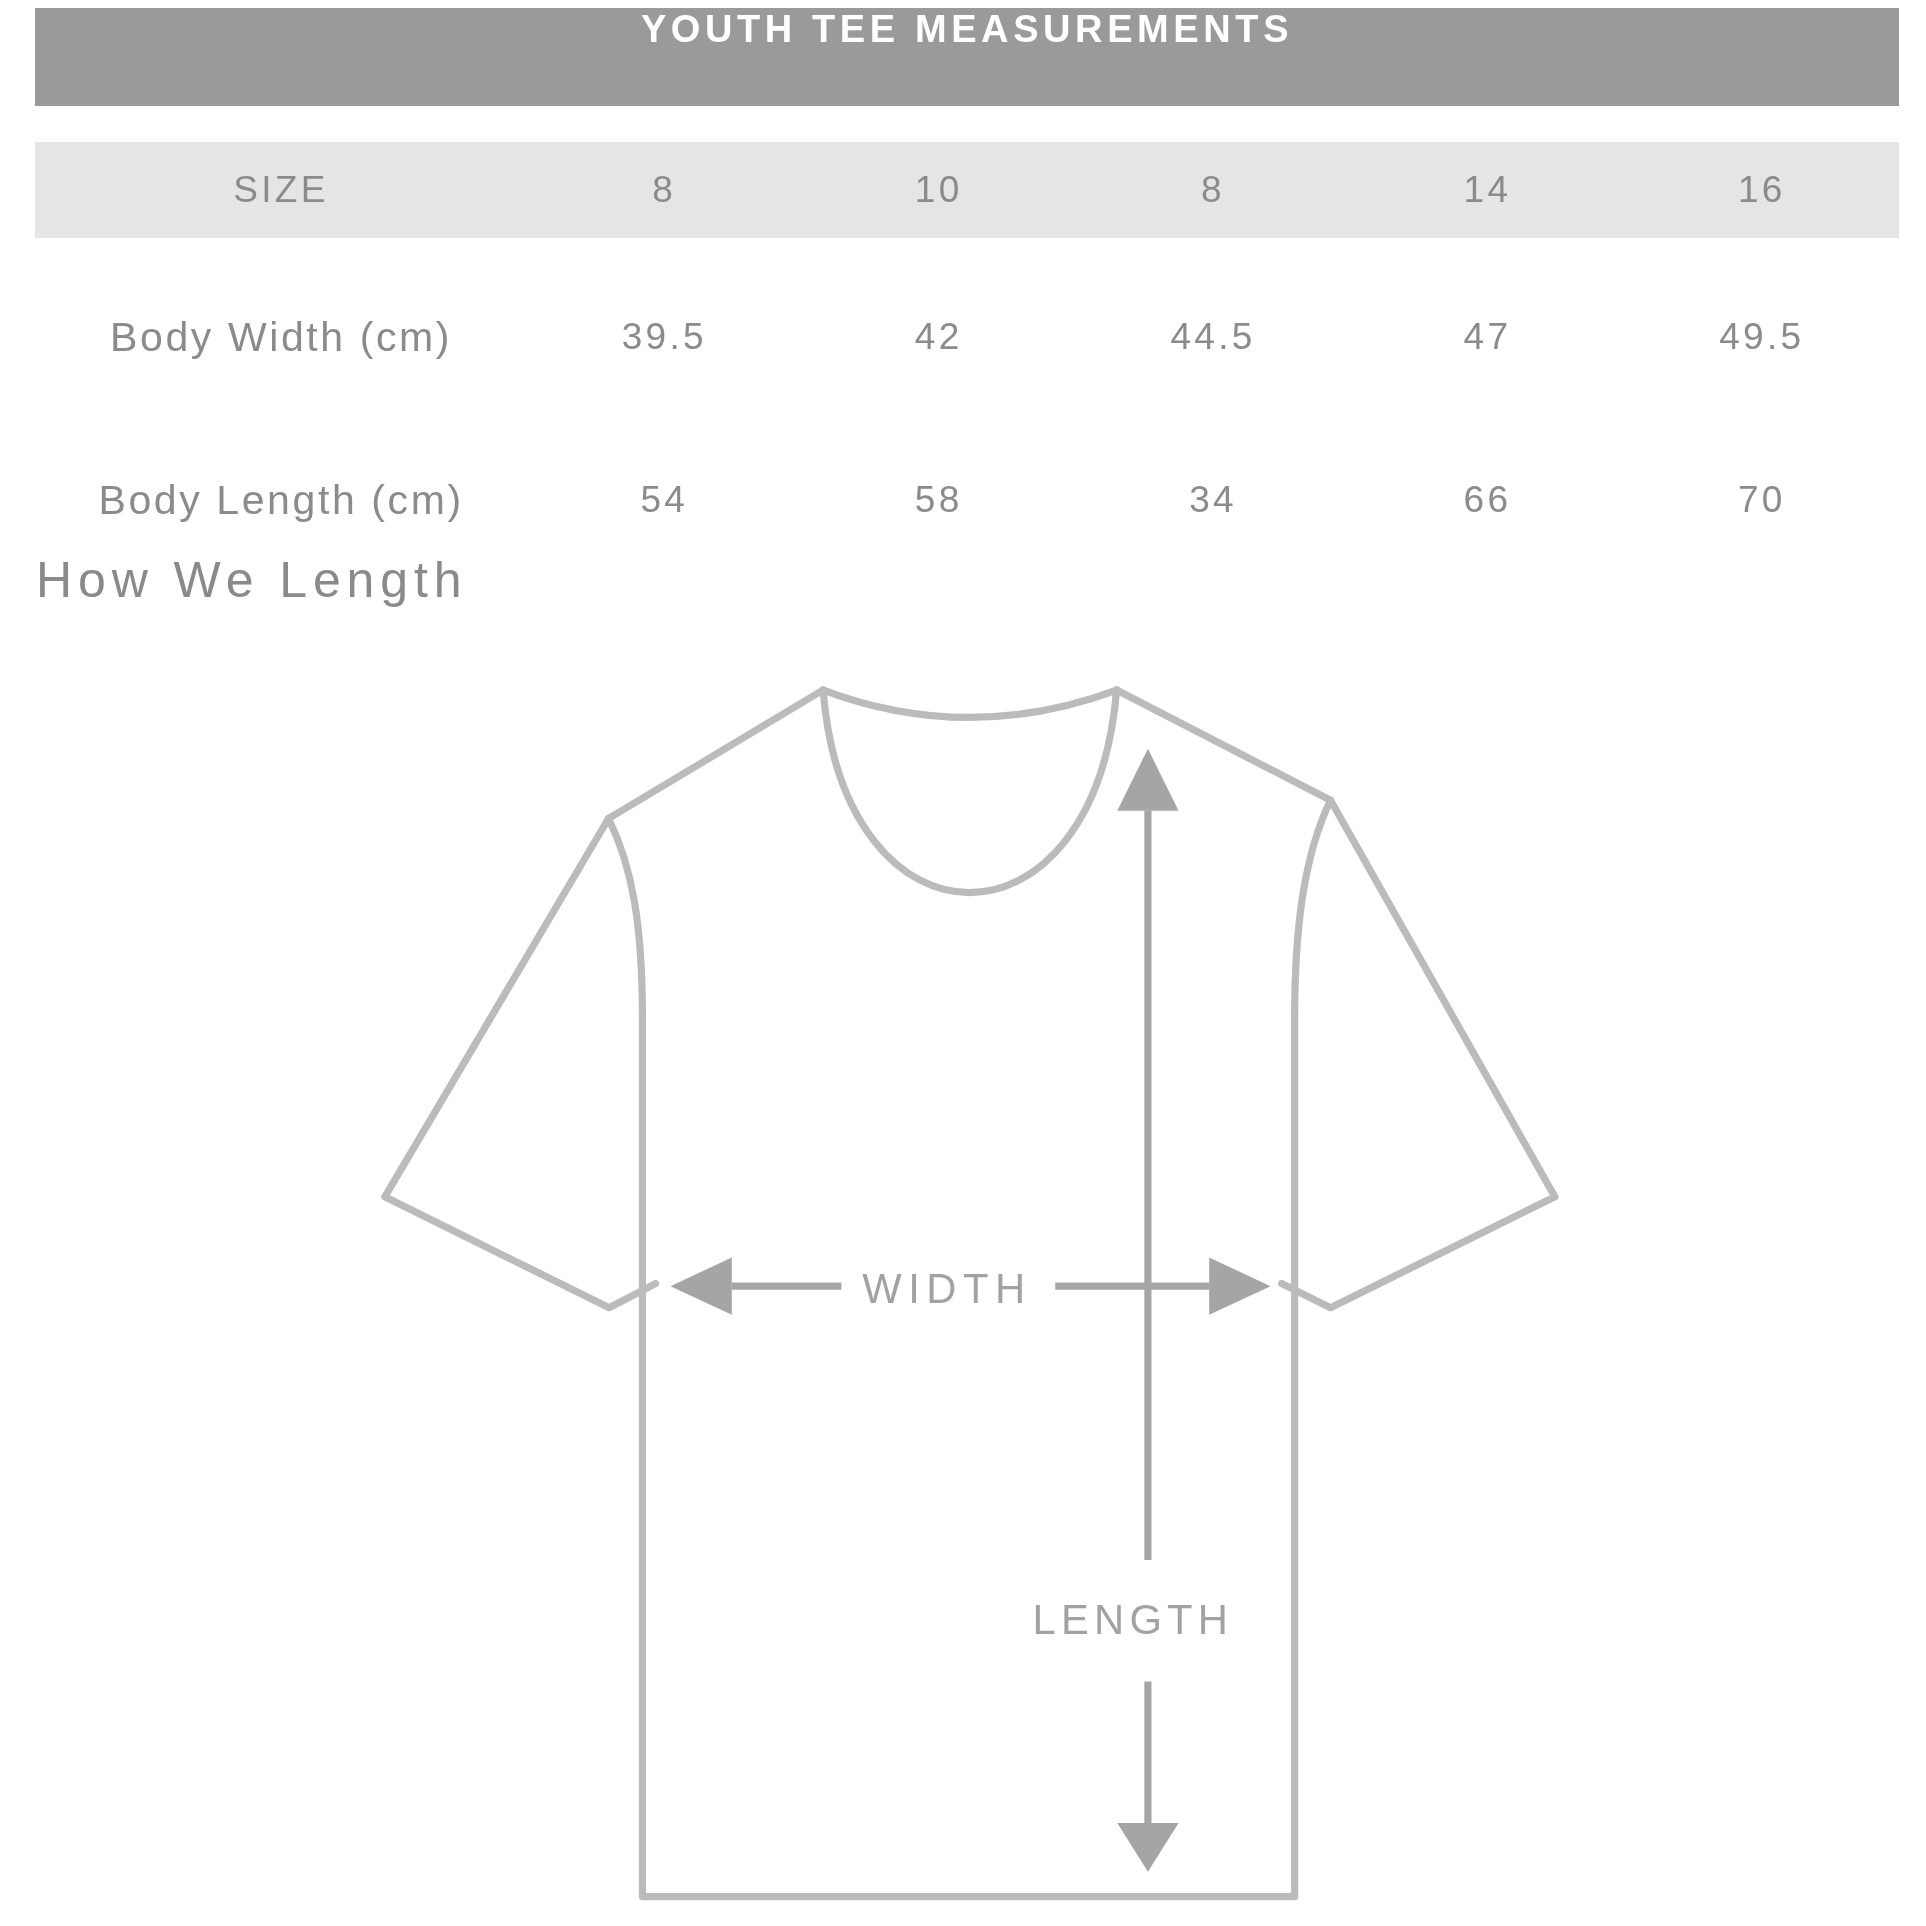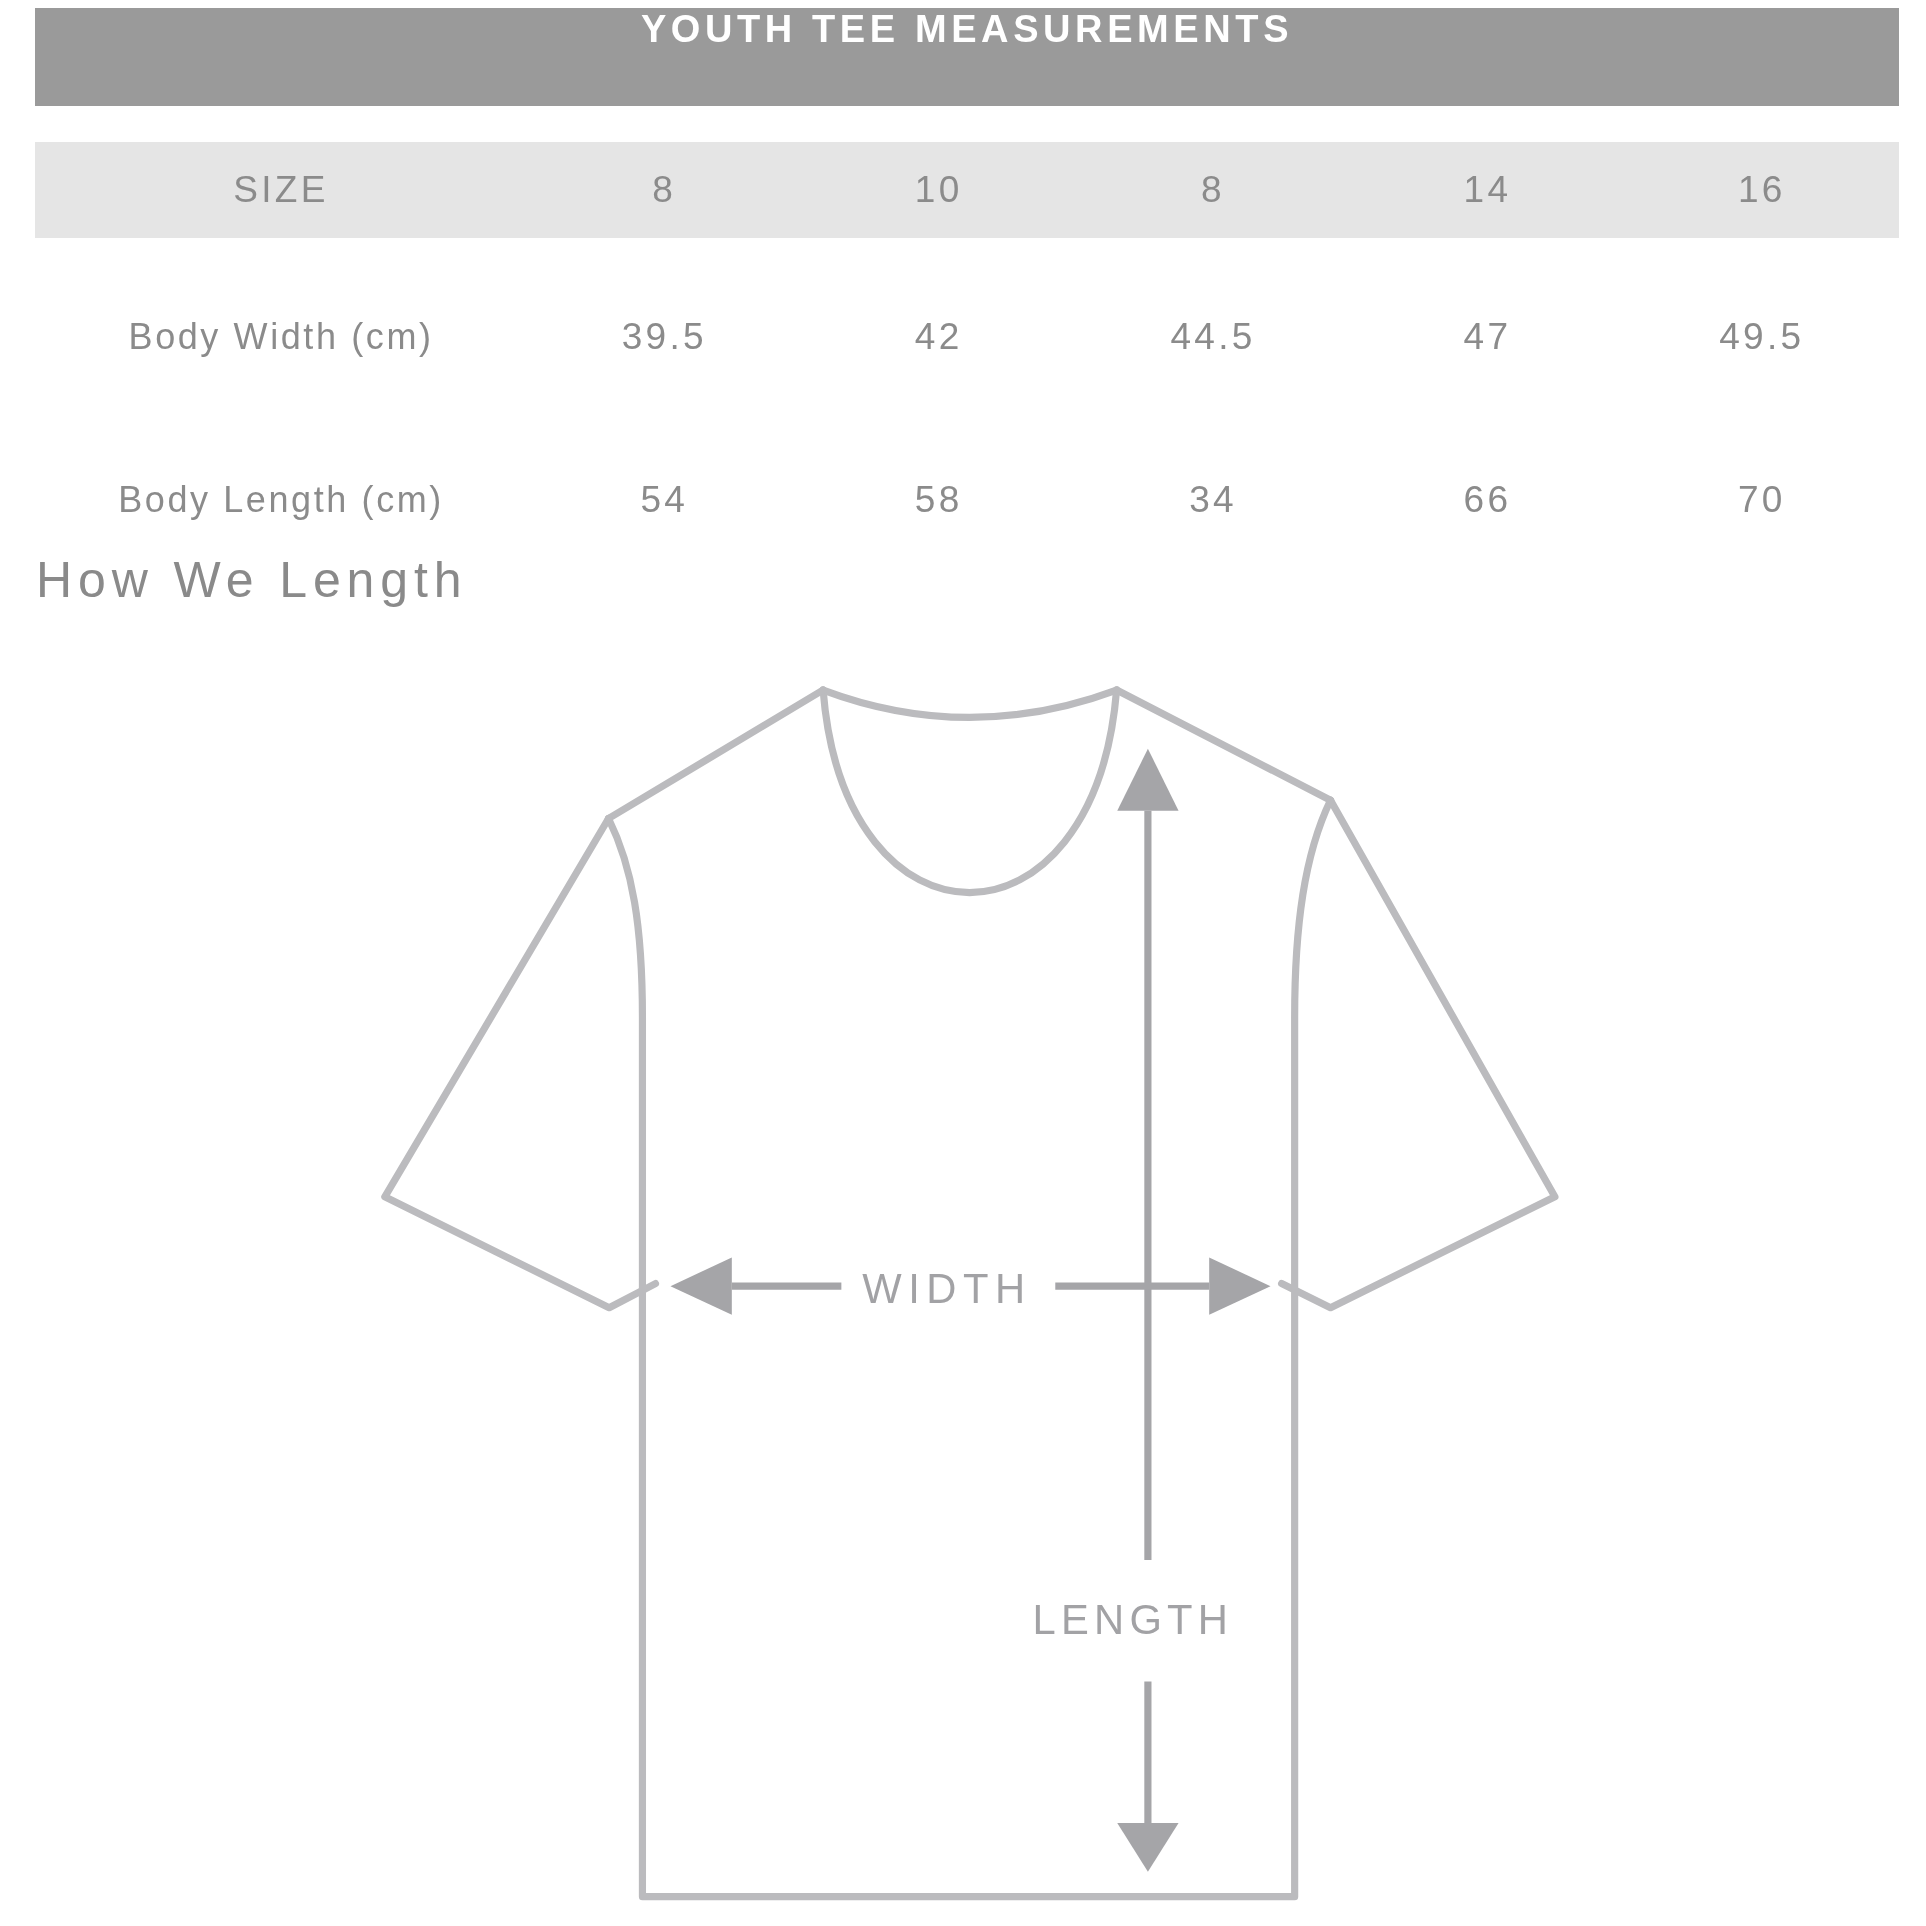--- a/index.html
+++ b/index.html
@@ -45,21 +45,21 @@
   }
   .cell{
     text-align:center;
     color:#8b8b8b;
     font-size:37px;
     letter-spacing:3.3px;
     font-weight:400;
   }
   .data-rows{margin-top:29px;}
   .data-row{height:127px;}
-  .row-label{font-size:36px;letter-spacing:2.6px;}
+  .row-label{font-size:41px;letter-spacing:2.6px;}
 
   
   .section-heading{
     position:absolute;
     left:36px;
     top:551px;
     color:#8a8a8a;
     font-size:50px;
     letter-spacing:5.9px;
     font-weight:400;

